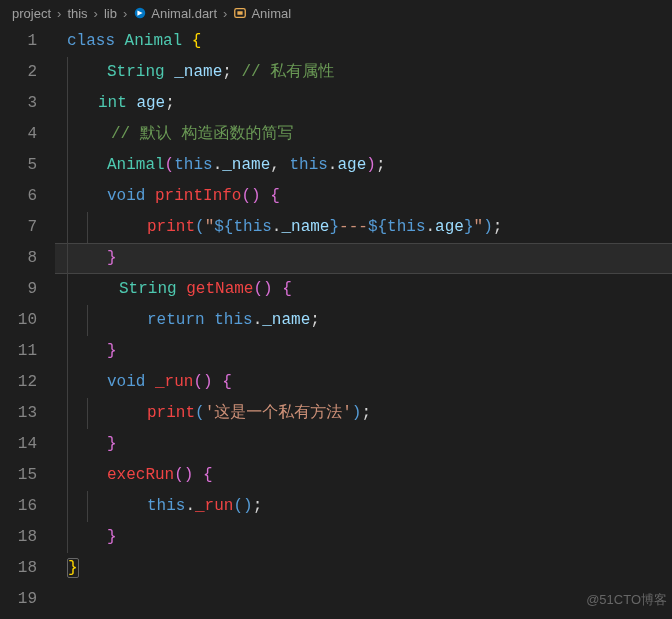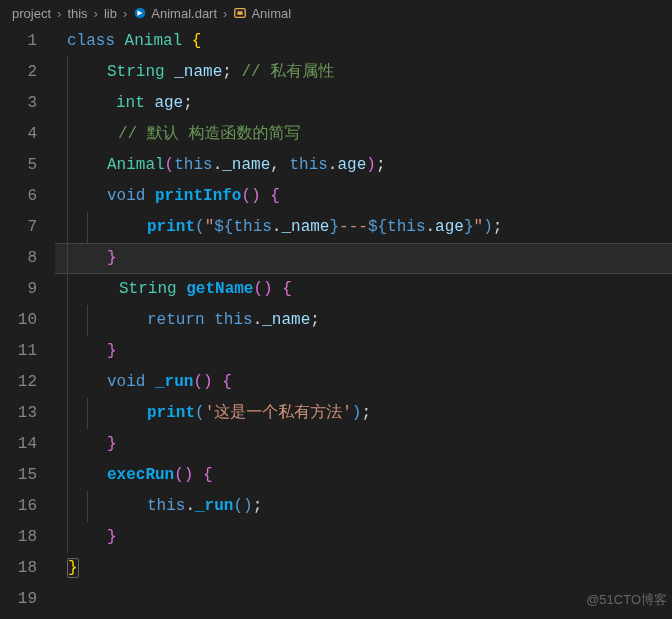--- a/index.html
+++ b/index.html
@@ -82,21 +82,21 @@
   
   .tk-keyword { color: #569cd6; }
   .tk-class   { color: #4ec9b0; }
   .tk-punc    { color: #d4d4d4; }
   .tk-brace   { color: #ffd700; }
   .tk-brace-pink { color: #da70d6; }
   .tk-type    { color: #4ec9b0; }
   .tk-var     { color: #9cdcfe; }
   .tk-prop    { color: #9cdcfe; }
   .tk-comment { color: #6a9955; }
-  .tk-func    { color: #0ea5e9; font-weight: bold; }
+  .tk-func    { color: #ef4444; }
   .tk-string  { color: #ce9178; }
   .tk-interp  { color: #569cd6; }
   .tk-highlight-box {
     border: 1px solid #666;
     padding: 0 0px;
     border-radius: 2px;
   }
   .watermark {
     position: absolute;
     right: 5px;
@@ -161,22 +161,22 @@
       <div class="ln">14</div>
       <div class="ln">15</div>
       <div class="ln">16</div>
       <div class="ln">18</div>
       <div class="ln">18</div>
       <div class="ln">19</div>
     </div>
   <div class="code" id="code">
       <div class="line"><span style="padding-left: 0px; display: inline-block; width: 0px;"></span><span style="margin-left: 0px;"><span class="tk-keyword">class </span><span class="tk-class">Animal </span><span class="tk-brace">{</span></span></div>
       <div class="line"><span class="indent-guide" style="left: 12px;"></span><span style="padding-left: 20px; display: inline-block; width: 0px;">  </span><span style="margin-left: 20px;"><span class="tk-type">String </span><span class="tk-var">_name</span><span class="tk-punc">; </span><span class="tk-comment">// 私有属性</span></span></div>
-      <div class="line"><span class="indent-guide" style="left: 12px;"></span><span style="padding-left: 20px; display: inline-block; width: 0px;">  </span><span style="margin-left: 29px;"><span class="tk-type">int </span><span class="tk-var">age</span><span class="tk-punc">;</span></span></div>
-      <div class="line"><span class="indent-guide" style="left: 12px;"></span><span style="padding-left: 20px; display: inline-block; width: 0px;">  </span><span style="margin-left: 31px;"><span class="tk-comment">// 默认 构造函数的简写</span></span></div>
+      <div class="line"><span class="indent-guide" style="left: 12px;"></span><span style="padding-left: 20px; display: inline-block; width: 0px;">  </span><span style="margin-left: 11px;"><span class="tk-type">int </span><span class="tk-var">age</span><span class="tk-punc">;</span></span></div>
+      <div class="line"><span class="indent-guide" style="left: 12px;"></span><span style="padding-left: 20px; display: inline-block; width: 0px;">  </span><span style="margin-left: 24px;"><span class="tk-comment">// 默认 构造函数的简写</span></span></div>
       <div class="line"><span class="indent-guide" style="left: 12px;"></span><span style="padding-left: 20px; display: inline-block; width: 0px;">  </span><span style="margin-left: 20px;"><span class="tk-class">Animal</span><span class="tk-brace-pink">(</span><span class="tk-keyword">this</span><span class="tk-punc">.</span><span class="tk-prop">_name</span><span class="tk-punc">, </span><span class="tk-keyword">this</span><span class="tk-punc">.</span><span class="tk-prop">age</span><span class="tk-brace-pink">)</span><span class="tk-punc">;</span></span></div>
       <div class="line"><span class="indent-guide" style="left: 12px;"></span><span style="padding-left: 20px; display: inline-block; width: 0px;">  </span><span style="margin-left: 20px;"><span class="tk-keyword">void </span><span class="tk-func">printInfo</span><span class="tk-brace-pink">()</span><span class=""> </span><span class="tk-brace-pink">{</span></span></div>
       <div class="line"><span class="indent-guide" style="left: 12px;"></span><span class="indent-guide" style="left: 32px;"></span><span style="padding-left: 40px; display: inline-block; width: 0px;">    </span><span style="margin-left: 40px;"><span class="tk-func">print</span><span class="tk-interp">(</span><span class="tk-string">"</span><span class="tk-interp">${</span><span class="tk-keyword">this</span><span class="tk-punc">.</span><span class="tk-prop">_name</span><span class="tk-interp">}</span><span class="tk-string">---</span><span class="tk-interp">${</span><span class="tk-keyword">this</span><span class="tk-punc">.</span><span class="tk-prop">age</span><span class="tk-interp">}</span><span class="tk-string">"</span><span class="tk-interp">)</span><span class="tk-punc">;</span></span></div>
       <div class="line active active-border"><span class="indent-guide" style="left: 12px;"></span><span style="padding-left: 20px; display: inline-block; width: 0px;">  </span><span style="margin-left: 20px;"><span class="tk-brace-pink">}</span></span></div>
       <div class="line"><span class="indent-guide" style="left: 12px;"></span><span style="padding-left: 20px; display: inline-block; width: 0px;">  </span><span style="margin-left: 32px;"><span class="tk-type">String </span><span class="tk-func">getName</span><span class="tk-brace-pink">()</span><span class=""> </span><span class="tk-brace-pink">{</span></span></div>
       <div class="line"><span class="indent-guide" style="left: 12px;"></span><span class="indent-guide" style="left: 32px;"></span><span style="padding-left: 40px; display: inline-block; width: 0px;">    </span><span style="margin-left: 40px;"><span class="tk-keyword">return </span><span class="tk-keyword">this</span><span class="tk-punc">.</span><span class="tk-prop">_name</span><span class="tk-punc">;</span></span></div>
       <div class="line"><span class="indent-guide" style="left: 12px;"></span><span style="padding-left: 20px; display: inline-block; width: 0px;">  </span><span style="margin-left: 20px;"><span class="tk-brace-pink">}</span></span></div>
       <div class="line"><span class="indent-guide" style="left: 12px;"></span><span style="padding-left: 20px; display: inline-block; width: 0px;">  </span><span style="margin-left: 20px;"><span class="tk-keyword">void </span><span class="tk-func">_run</span><span class="tk-brace-pink">()</span><span class=""> </span><span class="tk-brace-pink">{</span></span></div>
       <div class="line"><span class="indent-guide" style="left: 12px;"></span><span class="indent-guide" style="left: 32px;"></span><span style="padding-left: 40px; display: inline-block; width: 0px;">    </span><span style="margin-left: 40px;"><span class="tk-func">print</span><span class="tk-interp">(</span><span class="tk-string">'这是一个私有方法'</span><span class="tk-interp">)</span><span class="tk-punc">;</span></span></div>
       <div class="line"><span class="indent-guide" style="left: 12px;"></span><span style="padding-left: 20px; display: inline-block; width: 0px;">  </span><span style="margin-left: 20px;"><span class="tk-brace-pink">}</span></span></div>

